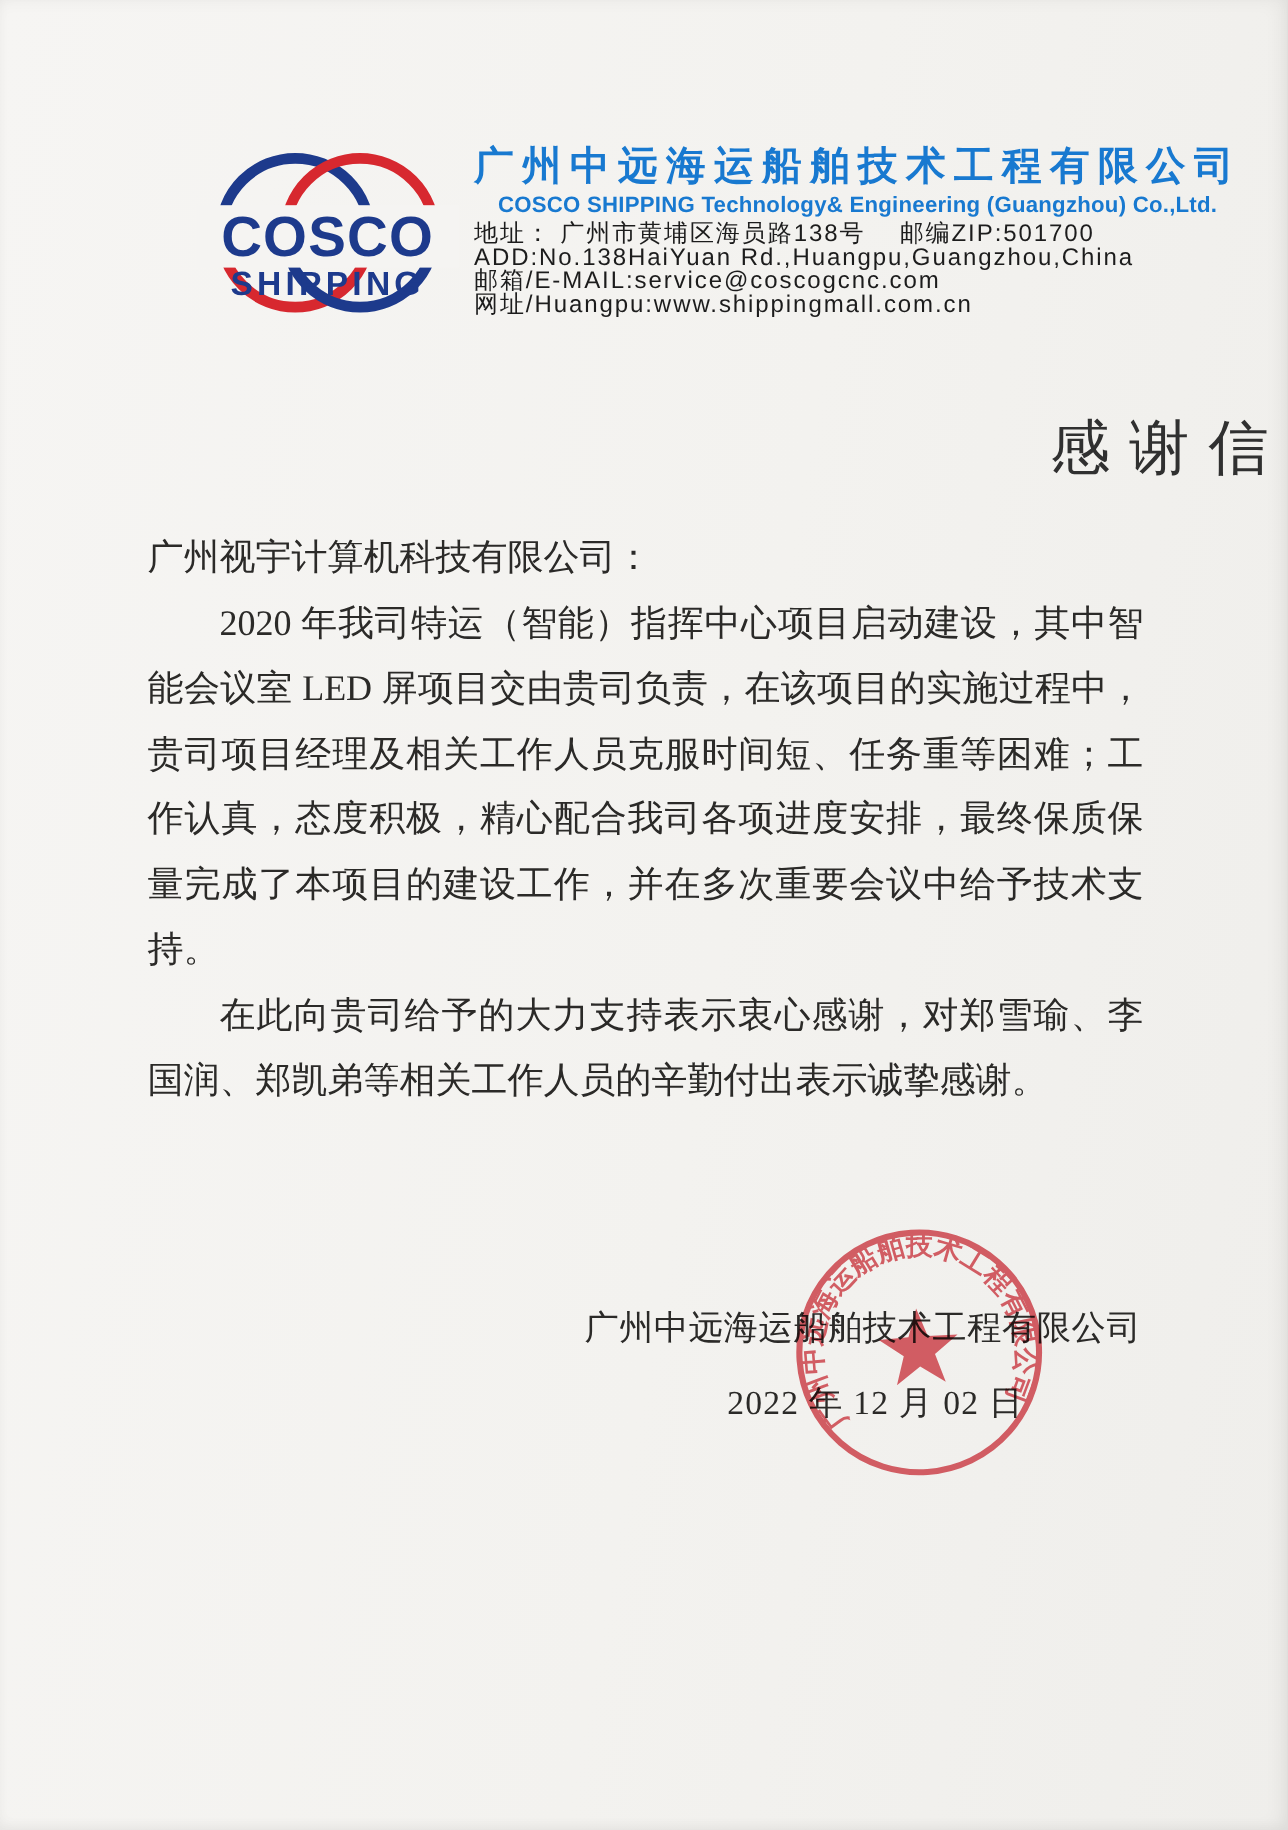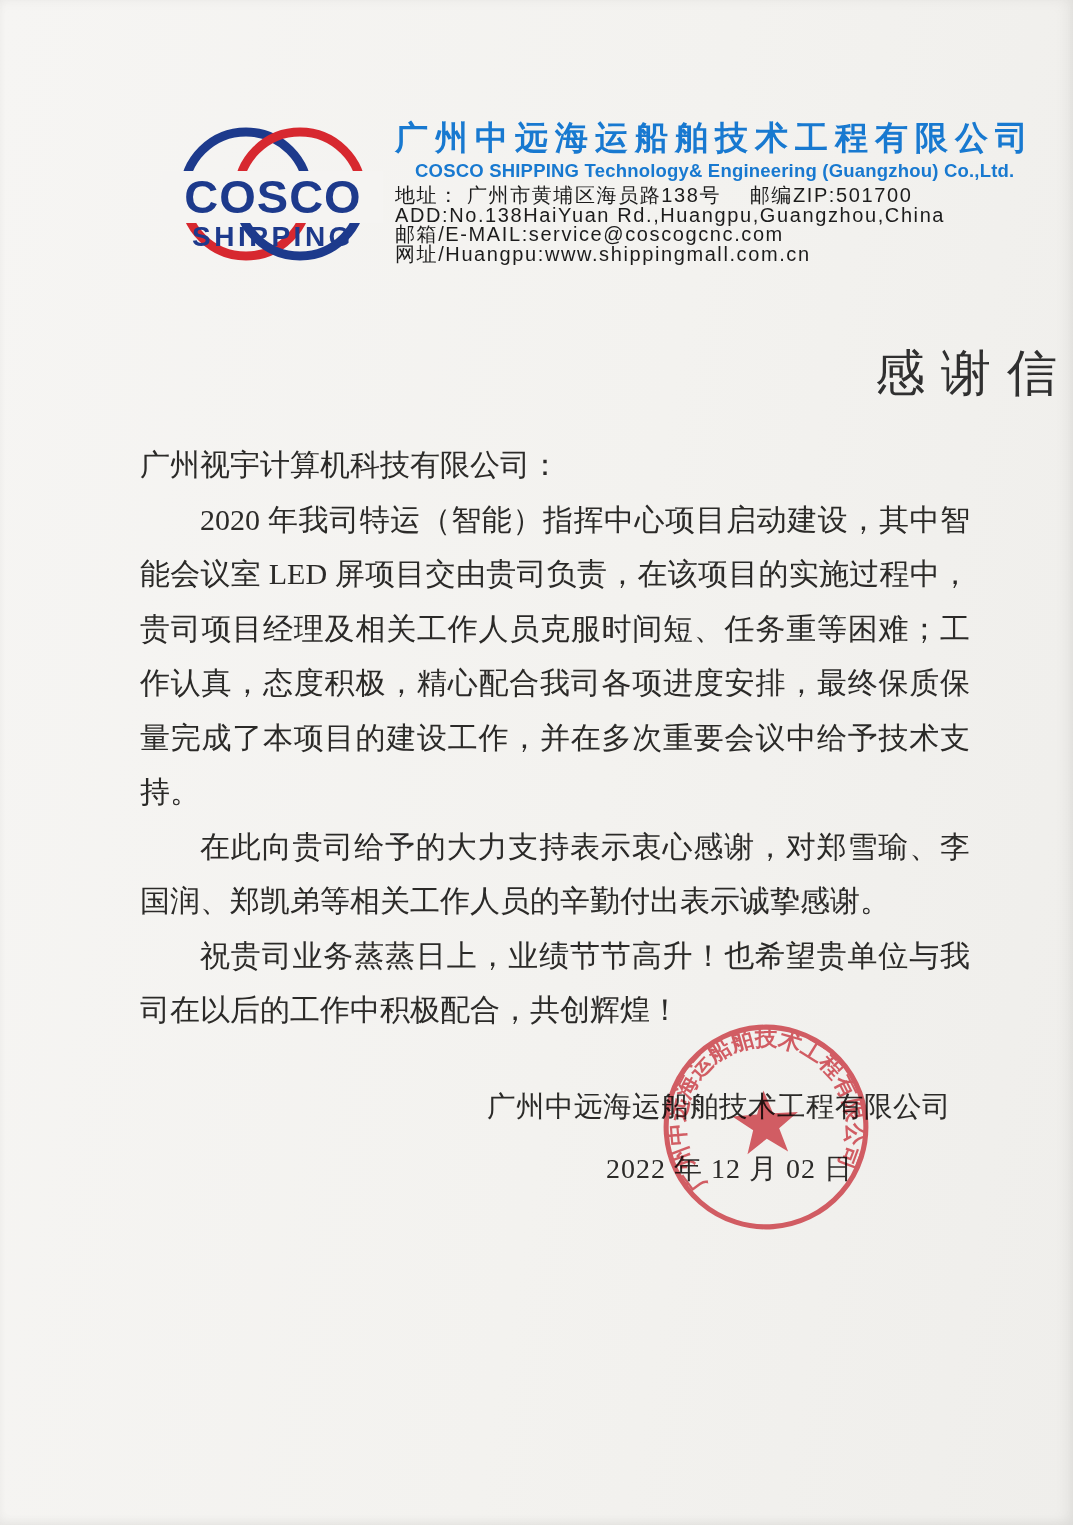--- a/index.html
+++ b/index.html
@@ -34,21 +34,21 @@
   
   .letter-title{
     position:absolute;left:0;top:340px;width:100%;
     text-align:right;
     font-family:Liberation Serif, serif;
     font-size:50px;color:#303030;letter-spacing:16px;text-indent:16px;
   }
 
   
   .letter-body{
-    position:absolute;left:140px;top:438px;width:830px;
+    position:absolute;left:123px;top:438px;width:830px;
     font-family:"Liberation Serif","DejaVu Serif",serif;
     font-size:30px;color:#2b2a28;line-height:54.5px;
     text-align:justify;
   }
   .letter-body p{margin:0;}
   .letter-body p.indent{text-indent:2em;}
 
   
   .sig-company{
     position:absolute;left:487px;top:1088px;
@@ -98,21 +98,20 @@
       </div>
     </div>
   </div>
 
   <div class="letter-title">感谢信</div>
 
   <div class="letter-body">
     <p>广州视宇计算机科技有限公司：</p>
     <p class="indent">2020 年我司特运（智能）指挥中心项目启动建设，其中智能会议室 LED 屏项目交由贵司负责，在该项目的实施过程中，贵司项目经理及相关工作人员克服时间短、任务重等困难；工作认真，态度积极，精心配合我司各项进度安排，最终保质保量完成了本项目的建设工作，并在多次重要会议中给予技术支持。</p>
     <p class="indent">在此向贵司给予的大力支持表示衷心感谢，对郑雪瑜、李国润、郑凯弟等相关工作人员的辛勤付出表示诚挚感谢。</p>
-    <p class="indent">祝贵司业务蒸蒸日上，业绩节节高升！也希望贵单位与我司在以后的工作中积极配合，共创辉煌！</p>
   </div>
 
   <div class="sig-company">广州中远海运船舶技术工程有限公司</div>
   <div class="sig-date">2022 年 12 月 02 日</div>
 
   <svg class="seal" viewBox="0 0 210 210">
     <defs>
       <path id="sealArc" d="M 43.7 156.4 A 80 80 0 1 1 166.3 156.4" fill="none"></path>
     </defs>
     <circle cx="105" cy="105" r="98" fill="none" stroke="#d94c55" stroke-width="5"></circle>

